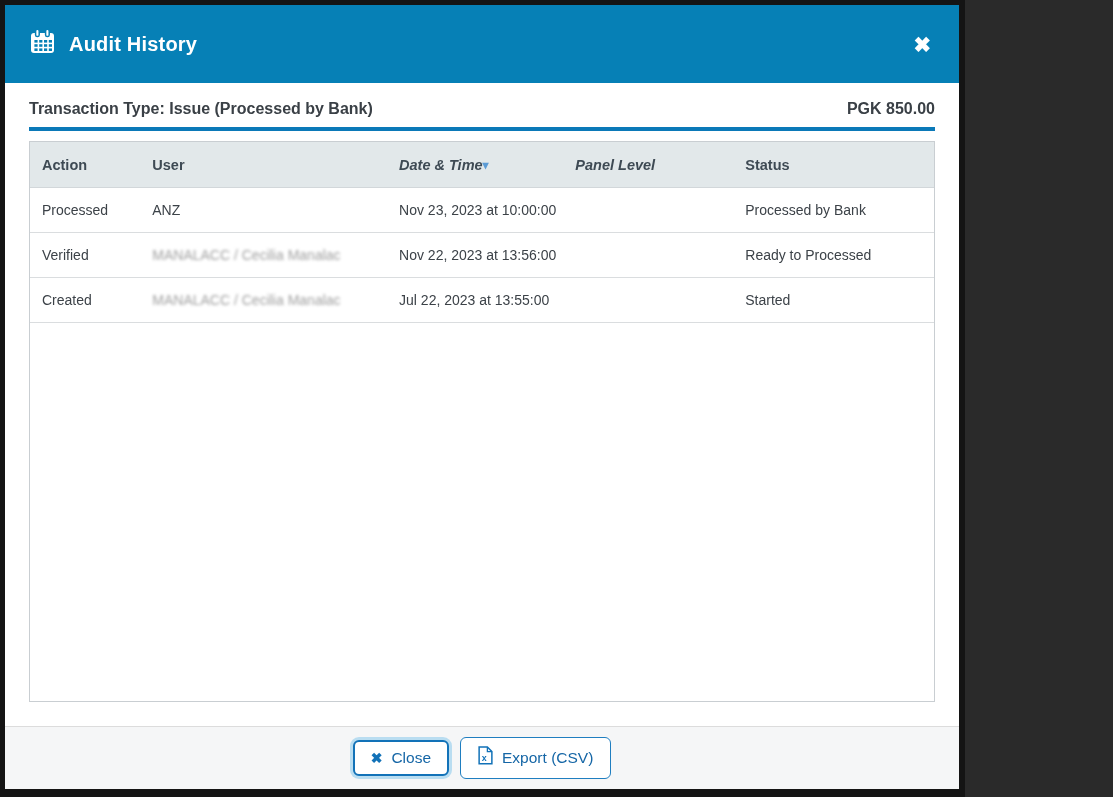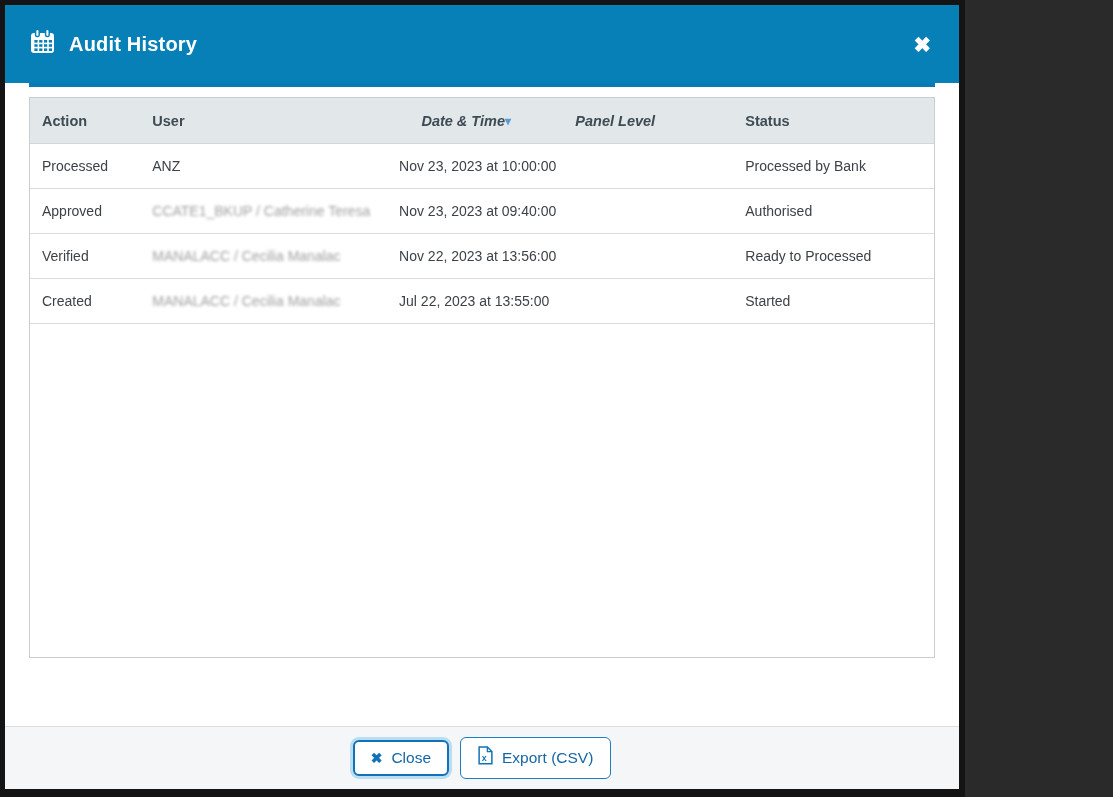--- a/index.html
+++ b/index.html
@@ -57,21 +57,21 @@
     background: #e2e8ea;
     color: #3e4a54; font-size: 14.5px; font-weight: bold;
     padding: 15px 12px 14px 12px;
     cursor: pointer;
   }
   th.col-action { width: 12.2%; }
   th.col-user   { width: 27.3%; }
   th.col-date   { width: 19.5%; }
   th.col-panel  { width: 18.8%; font-style: italic; }
   th.col-status { width: 22.2%; }
-  .sorted-th { display: flex; align-items: center; justify-content: center; padding-right: 18px; }
+  .sorted-th { display: flex; align-items: center; justify-content: flex-start; padding-right: 18px; }
   .sorted-label { font-style: italic; }
   .sort-caret { color: #5b9bd5; font-size: 12px; line-height: 1; }
   tbody td {
     padding: 14px 12px;
     font-size: 14px; color: #3c4248;
     border-bottom: 1px solid #dadddf;
     background: #ffffff;
     white-space: nowrap; overflow: hidden;
   }
   tbody tr:first-child td { border-top: 1px solid #d2d7da; }
@@ -131,20 +131,24 @@
           </g>
         </svg>
       </span>
       <span>Audit History</span>
     </div>
     <span class="header-close">✖</span>
   </div>
 
   <div class="modal-body">
 
+    <div class="summary-row">
+      <span>Transaction Type: Issue (Processed by Bank)</span>
+      <span>PGK 850.00</span>
+    </div>
     <div class="accent-rule"></div>
 
     <div class="table-wrap">
       <table>
         <thead>
           <tr>
             <th class="col-action">Action</th>
             <th class="col-user">User</th>
             <th class="col-date">
               <span class="sorted-th">
@@ -156,27 +160,20 @@
             <th class="col-status">Status</th>
           </tr>
         </thead>
         <tbody>
           <tr>
             <td>Processed</td>
             <td>ANZ</td>
             <td>Nov 23, 2023 at 10:00:00</td>
             <td></td>
             <td>Processed by Bank</td>
-          </tr>
-          <tr>
-            <td>Approved</td>
-            <td><span class="redacted">CCATE1_BKUP / Catherine Teresa</span></td>
-            <td>Nov 23, 2023 at 09:40:00</td>
-            <td></td>
-            <td>Authorised</td>
           </tr>
           <tr>
             <td>Verified</td>
             <td><span class="redacted">MANALACC / Cecilia Manalac</span></td>
             <td>Nov 22, 2023 at 13:56:00</td>
             <td></td>
             <td>Ready to Processed</td>
           </tr>
           <tr>
             <td>Created</td>

